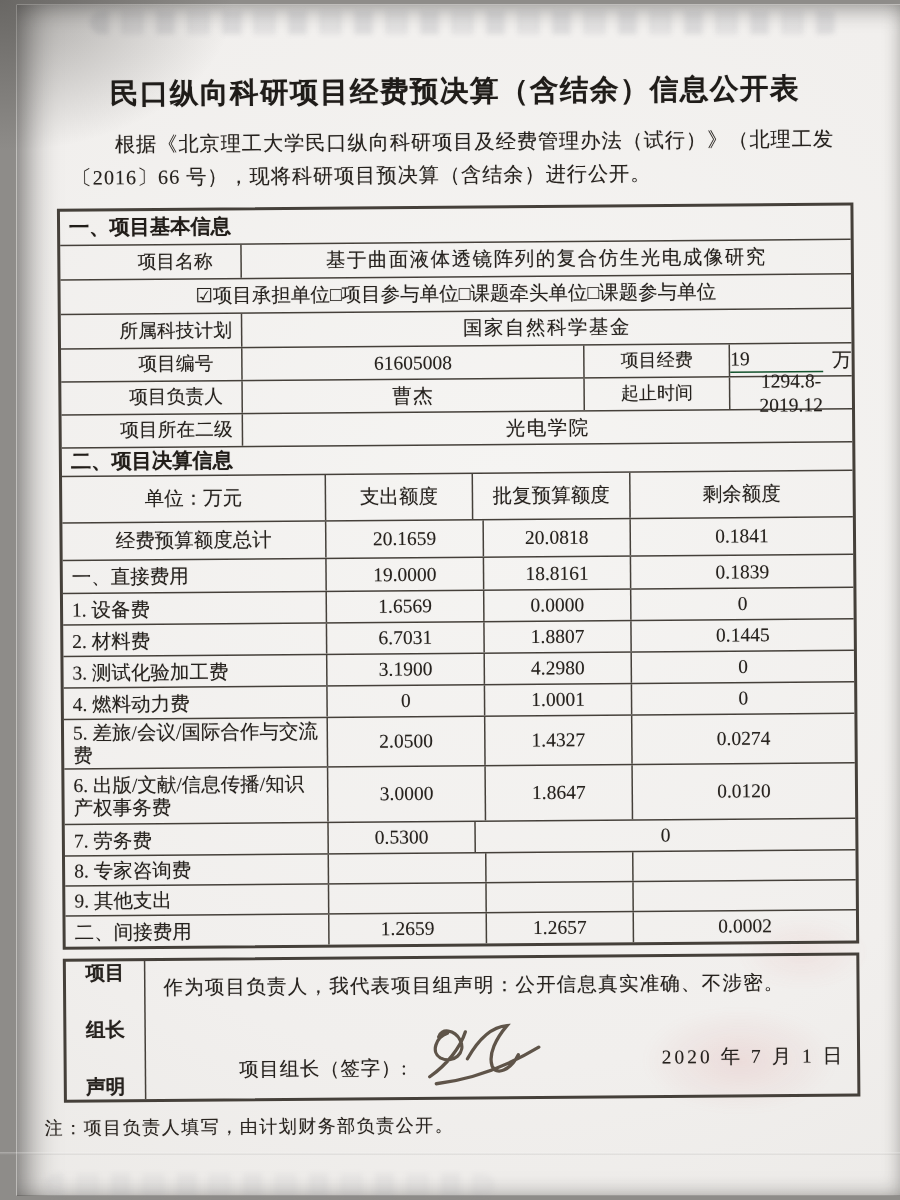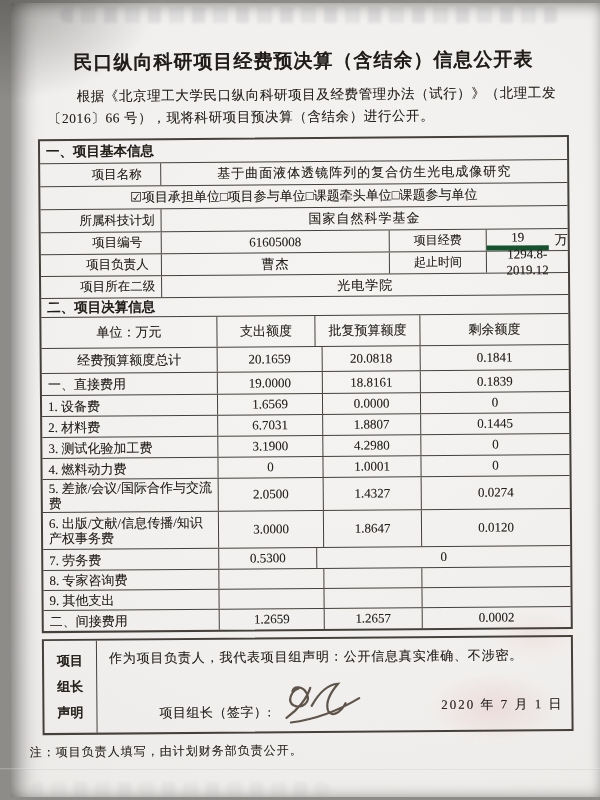--- a/index.html
+++ b/index.html
@@ -82,33 +82,33 @@
   .c-mid{flex:0 0 228px;}
   .c-lab2{flex:0 0 97px;font-size:12px;}
   .b1{flex:0 0 175px;}
   .b2{flex:0 0 105px;}
   .b3{flex:0 0 98px;}
   .b4{flex:1 1 auto;}
   .h18{height:18px}.h19{height:19px}.h20{height:20px}.h21{height:21px}
   .h22{height:22px}.h24{height:24px}.h30{height:30px}
   .h32{height:32px}.h36{height:36px}
   .blank-line{
-    display:inline-block;min-width:62px;text-align:center;
-    border-bottom:5px solid #14532d;margin-right:6px;
+    display:inline-block;min-width:62px;text-align:left;
+    border-bottom:1px solid #14532d;margin-right:6px;
   }
   .kai{letter-spacing:1px;}
   
   .decl{
     width:527px;height:92px;margin:6px 0 0 28px;
     border:2px solid #45403a;display:flex;font-size:13px;box-sizing:content-box;
   }
   .decl-label{
     flex:0 0 52px;border-right:1px solid #45403a;
     display:flex;flex-direction:column;justify-content:center;align-items:center;
-    gap:8px;font-size:13px;font-weight:600;
+    gap:20px;font-size:13px;font-weight:600;
   }
   .decl-body{flex:1;position:relative;padding:9px 10px 0 12px;}
   .decl-statement{letter-spacing:0.8px;}
   .decl-signrow{position:absolute;left:0;bottom:10px;display:flex;align-items:flex-end;}
   .sign-label{margin-left:62px;letter-spacing:0.5px;}
   .signature{margin-left:6px;margin-bottom:-8px;transform:rotate(-4deg);}
   .decl-date{position:absolute;right:8px;bottom:16px;letter-spacing:2px;}
   .note{margin:9px 0 0 15px;font-size:12px;letter-spacing:1px;color:#2a2520;}
 </style>
 </head>

